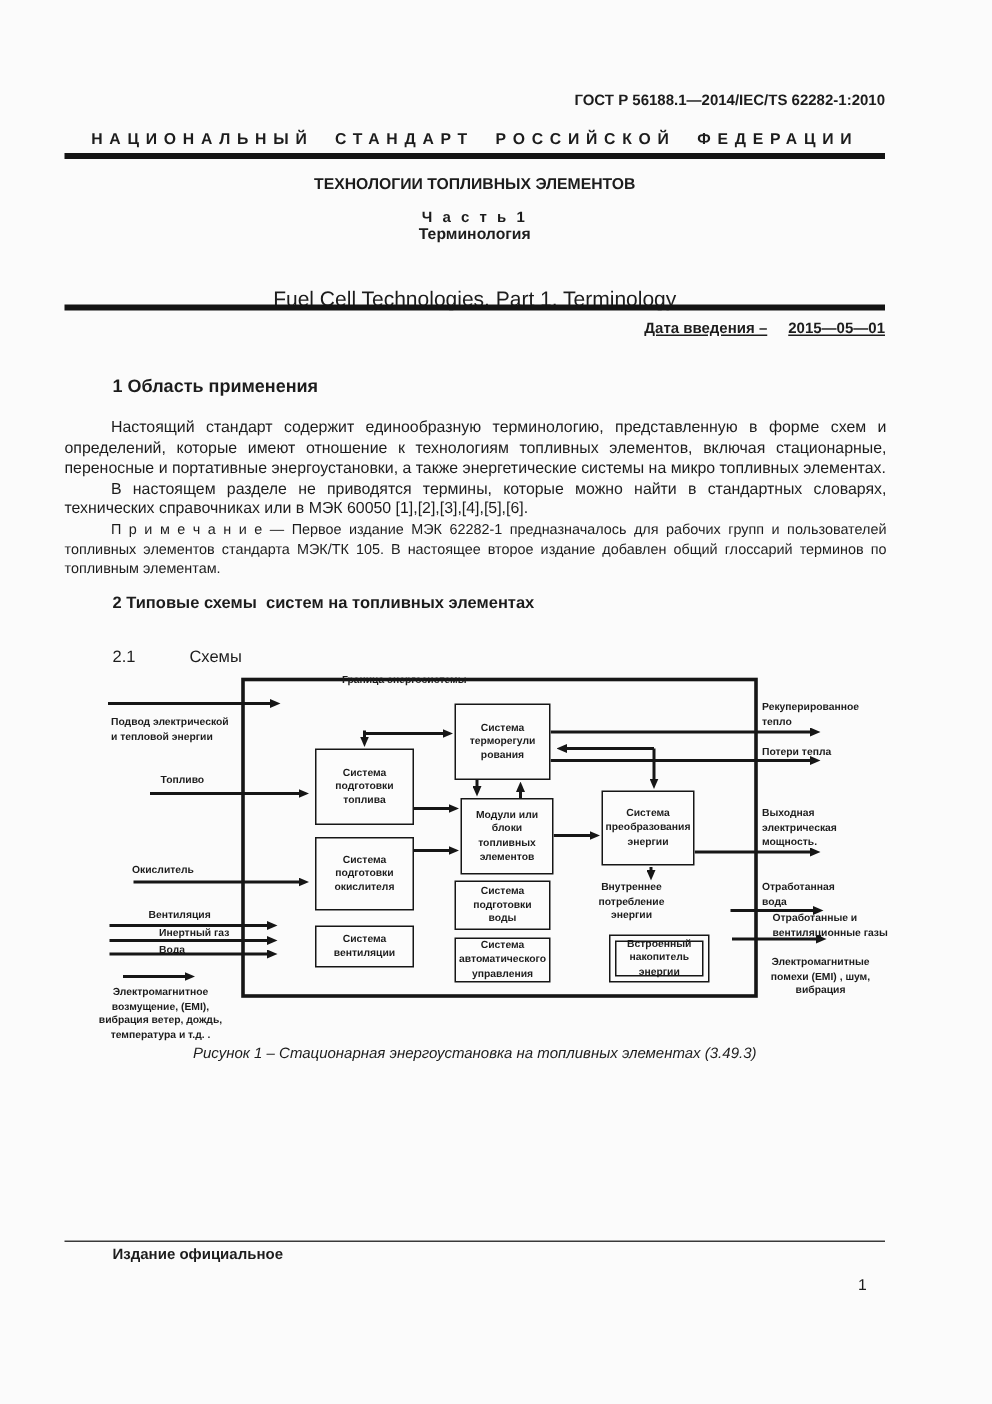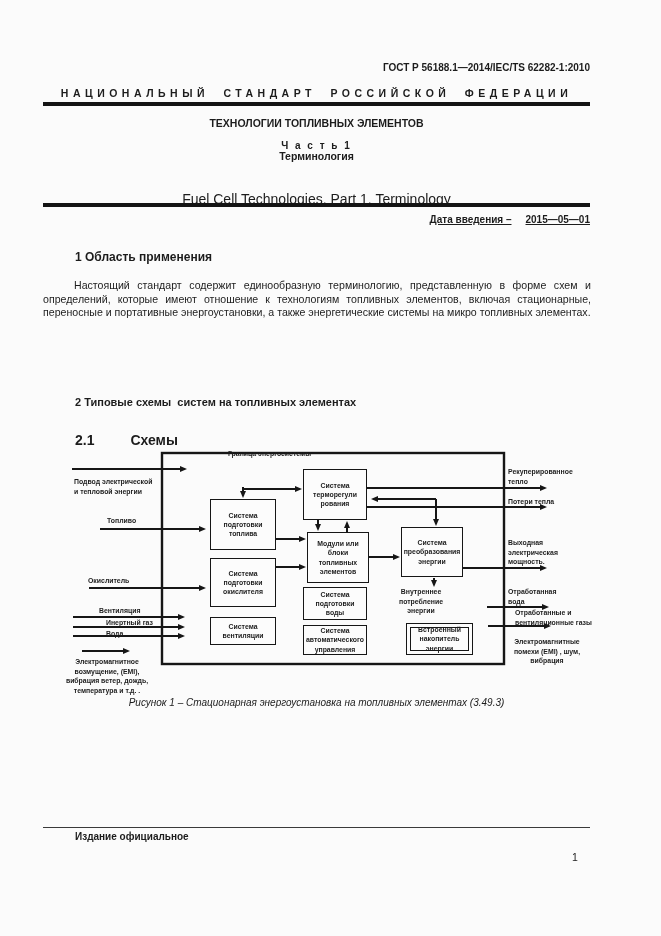--- a/index.html
+++ b/index.html
@@ -23,21 +23,21 @@
   .title-en   { top:178px; left:43px; width:547px; text-align:center; font-size:14px;margin-top:13px; }
   .date-line  { top:214px; left:43px; width:547px; text-align:right; font-size:10px; font-weight:bold;text-decoration:underline; }
   .date-line .gap { display:inline-block; width:14px; }
 
   
   .h1 { top:250px; left:75px; font-size:12px; font-weight:bold;text-align:right; }
   .bodytext { top:279px; left:43px; width:548px; font-size:10.6px; line-height:13.6px; text-align:justify; }
   .bodytext p { text-indent:31px; }
   .bodytext p.note { font-size:9.6px; line-height:13px; }
   .h2  { top:396px; left:75px; font-size:11px; font-weight:bold; white-space:pre-wrap; }
-  .h21 { top:432px; left:75px; font-size:14px; font-weight:bold;text-align:right; }
+  .h21 { top:432px; left:75px; font-size:11px; font-weight:normal;text-align:right; }
   .h21 .sub-t { display:inline-block; margin-left:36px; }
 
   
   .diagram { top:445px; left:0; width:661px; height:252px; }
   .diagram svg { position:absolute; top:0; left:0; z-index:0; }
   .dbox {
     position:absolute; z-index:1; border:1.7px solid #161616; background:#fcfcfc;
     display:flex; align-items:center; justify-content:center; text-align:center;
     font-weight:bold; font-size:6.9px; line-height:1.32; padding:1px 2px;
   }
@@ -62,20 +62,22 @@
 <div class="abs subtitle">Терминология</div>
 <div class="abs title-en">Fuel Cell Technologies. Part 1. Terminology</div>
 <div class="abs rule-thick rule2"></div>
 <div class="abs date-line">
   <span>Дата введения –</span><span class="gap"></span><span>2015—05—01</span>
 </div>
 
 <div class="abs h1">1 Область применения</div>
 <div class="abs bodytext">
   <p>Настоящий стандарт содержит единообразную терминологию, представленную в форме схем и определений, которые имеют отношение к технологиям топливных элементов, включая стационарные, переносные и портативные энергоустановки, а также энергетические системы на микро топливных элементах.</p>
+  <p>В настоящем разделе не приводятся термины, которые можно найти в стандартных словарях, технических справочниках или в МЭК 60050 [1],[2],[3],[4],[5],[6].</p>
+  <p class="note">П р и м е ч а н и е  —  Первое издание МЭК 62282-1 предназначалось для рабочих групп и пользователей топливных элементов стандарта МЭК/ТК 105. В настоящее второе издание добавлен общий глоссарий терминов по топливным элементам.</p>
 </div>
 
 <div class="abs h2">2 Типовые схемы  систем на топливных элементах</div>
 <div class="abs h21">
   <span>2.1</span><span class="sub-t">Схемы</span>
 </div>
 
 <div class="abs diagram">
 
   <svg width="661" height="252" viewBox="0 0 661 252">

